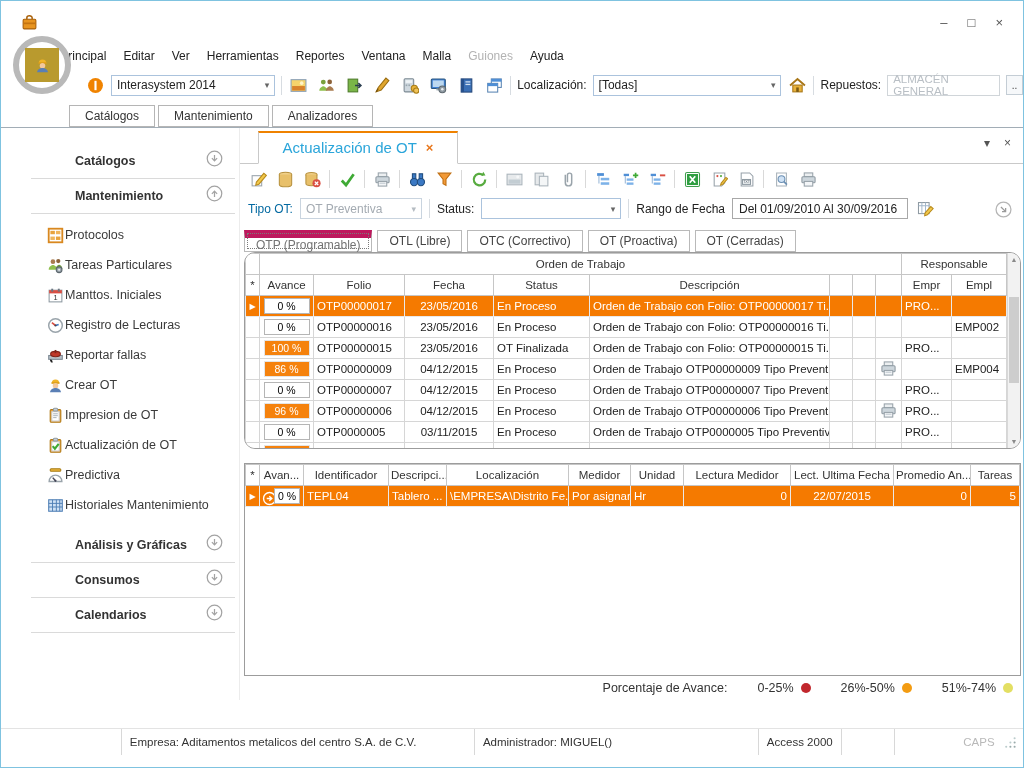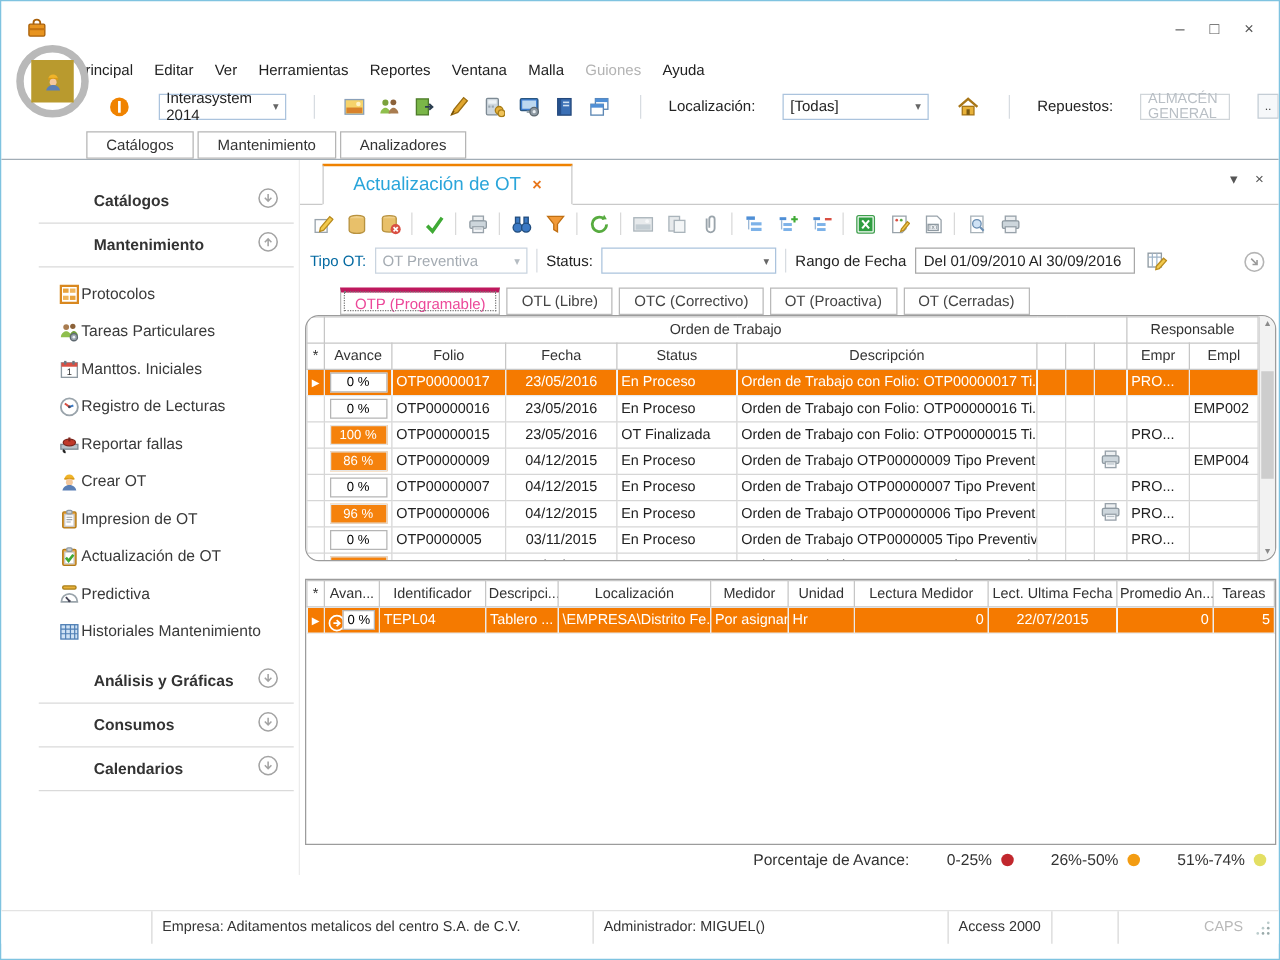--- a/index.html
+++ b/index.html
@@ -11,21 +11,21 @@
   .title-text{margin-left:7px;font-size:15px;color:#14a1d6;white-space:nowrap;}
   .win-controls{margin-left:auto;display:flex;gap:20px;color:#555;font-size:13px;margin-right:8px;}
   .win-controls span{cursor:default;line-height:13px;}
 
   
   .menubar{height:25px;display:flex;align-items:center;gap:17px;padding-left:26px;font-size:12px;color:#222;}
   .menu-item{cursor:default;}
   .menu-item.disabled{color:#b3b3b3;}
 
   
-  .toolbar{height:34px;display:flex;align-items:center;gap:22px;padding-left:84px;position:relative;}
+  .toolbar{height:34px;display:flex;align-items:center;gap:6px;padding-left:84px;position:relative;}
   .avatar{position:absolute;left:12px;top:-32px;width:46px;height:46px;border-radius:50%;border:6px solid #b9b9b9;background:#fff;z-index:6;display:flex;align-items:center;justify-content:center;}
   .avatar-img{width:34px;height:34px;background:#b99a2e;display:flex;align-items:center;justify-content:center;overflow:hidden;}
   .tb-btn{width:20px;height:20px;display:inline-flex;align-items:center;justify-content:center;flex:0 0 auto;}
   .combo{height:21px;border:1px solid #abc3dd;background:#fff;display:flex;align-items:center;padding:0 5px;font-size:12px;color:#222;box-sizing:border-box;}
   .combo .caret{margin-left:auto;color:#666;font-size:9px;padding-left:6px;}
   .combo.disabled{color:#a4abb2;border-color:#c9d4df;}
   .combo.disabled .caret{color:#b5bcc2;}
   .sep{width:1px;height:19px;background:#d7dce1;flex:0 0 auto;}
   .tb-label{font-size:12px;color:#222;white-space:nowrap;}
   .field{height:21px;border:1px solid #d0d5d9;background:#fff;display:flex;align-items:center;padding:0 5px;font-size:11.5px;box-sizing:border-box;}
@@ -60,21 +60,21 @@
   
   .filter-row{height:28px;display:flex;align-items:center;gap:7px;padding-left:8px;font-size:12px;position:relative;}
   .lab-dis{color:#0369a1;}
   .lab{color:#222;}
   .date-field{height:21px;border:1px solid #a8a8a8;background:#fff;display:flex;align-items:center;padding:0 6px;font-size:12px;color:#222;box-sizing:border-box;}
   .corner-btn{position:absolute;right:10px;top:6px;width:18px;height:18px;}
 
   
   .ot-tabs{height:24px;display:flex;align-items:flex-end;gap:5px;padding-left:4px;margin-top:6px;}
   .ot-tab{height:22px;border:1px solid #b9b9b9;background:#fff;padding:0 11px;display:flex;align-items:center;font-size:12px;color:#444;box-sizing:border-box;}
-  .ot-tab.active{border-top:4px solid #be185d;color:#ec4899;outline:1px dotted #7a7a7a;outline-offset:-4px;margin-left:28px;}
+  .ot-tab.active{border-top:8px solid #be185d;color:#737373;outline:1px dotted #7a7a7a;outline-offset:-4px;}
 
   
   .grid-box{position:relative;border:1px solid #9c9c9c;background:#fff;margin-left:4px;margin-right:2px;overflow:hidden;}
   .grid1{height:198px;margin-top:0;padding-right:13px;box-sizing:border-box;border-radius:11px;}
   .grid2{height:212px;margin-top:14px;}
   table.grid{width:100%;border-collapse:collapse;table-layout:fixed;font-size:11.5px;color:#222;}
   table.grid th{font-weight:normal;color:#333;text-align:center;height:20px;border:1px solid #c6c6c6;padding:0 2px;white-space:nowrap;overflow:hidden;background:#fff;}
   table.grid td{height:20px;border:1px solid #d6d6d6;padding:0 3px;white-space:nowrap;overflow:hidden;background:#fff;}
   tr.sel td{background:#f57a00;color:#fff;border-color:#e9e9e9;}
   td.marker{text-align:center;padding:0;color:#fff;font-size:8px;}

